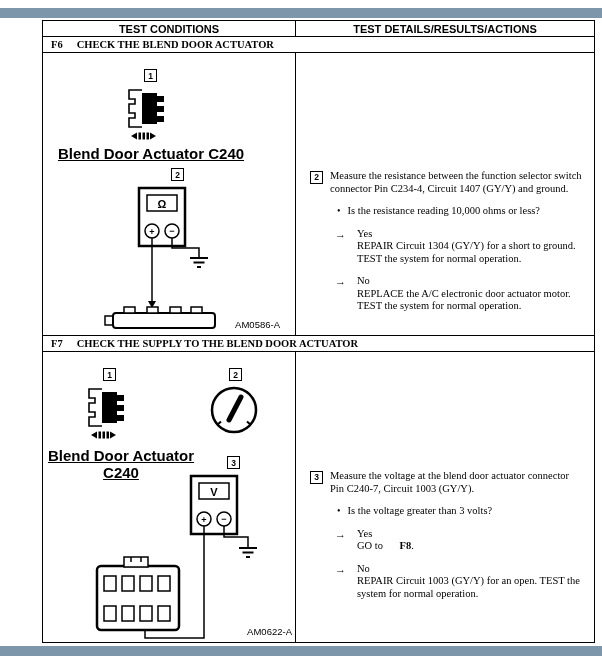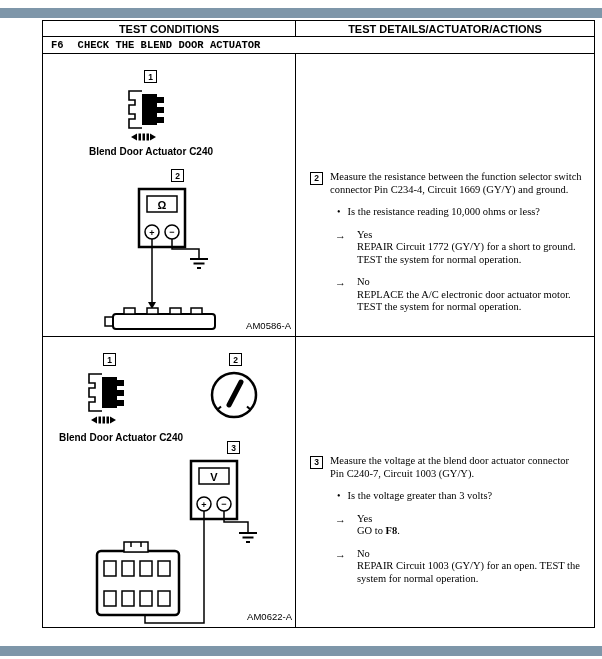--- a/index.html
+++ b/index.html
@@ -15,40 +15,40 @@
   .doc { margin:2px 8px 0 42px; }
   table.pinpoint { border-collapse:collapse; width:552px; table-layout:fixed; }
   col.c1 { width:253px; } col.c2 { width:299px; }
   th, td { border:1px solid #000; vertical-align:top; padding:0; }
 
   th {
     font-family:"Liberation Sans", sans-serif; font-weight:bold;
     font-size:11px; height:16px; text-align:center; vertical-align:middle;
   }
   td.sec-title {
-    font-family:Liberation Mono, monospace; font-weight:bold;
+    font-family:Liberation Serif, serif; font-weight:bold;
     font-size:10.5px; padding:2px 0 2px 8px; height:15px;
   }
   .sec-id { margin-right:14px; }
 
   .cell-inner { overflow:hidden; position:relative; }
   .f6h { height:282px; }
   .f7h { height:290px; }
 
   
   .abs { position:absolute; }
   .marker {
     position:absolute; width:13px; height:13px; border:1px solid #000;
     display:flex; align-items:center; justify-content:center;
     font-family:"Liberation Sans", sans-serif; font-size:8.5px; font-weight:bold;
     background:#fff;
   }
   .fig-caption {
     position:absolute; text-align:center;
-    font-family:"Liberation Sans", sans-serif; font-size:10px; font-weight:bold;
+    font-family:"Liberation Sans", sans-serif; font-size:15px; font-weight:bold;text-decoration:underline;
   }
   .fig-code {
     position:absolute; font-family:"Liberation Sans", sans-serif; font-size:9.5px;
   }
   .svgt { font-family:"Liberation Sans", sans-serif; font-size:11px; font-weight:bold; text-anchor:middle; }
   .svgs { font-family:"Liberation Sans", sans-serif; font-size:9px; font-weight:bold; text-anchor:middle; }
 
   
   .steps { font-size:10.5px; line-height:12.5px; }
   .steps.f6pad { padding:117px 12px 0 14px; }
@@ -58,38 +58,38 @@
     flex:0 0 auto; width:13px; height:13px; border:1px solid #000; margin-top:1px;
     display:flex; align-items:center; justify-content:center;
     font-family:"Liberation Sans", sans-serif; font-size:8.5px; font-weight:bold;
   }
   .step-body { flex:1; }
   .qrow { display:flex; gap:7px; margin:10px 0 0 7px; }
   .bullet { font-size:10px; }
   .rrow { display:flex; gap:9px; margin:10px 0 0 5px; }
   .arrow { flex:0 0 13px; font-size:11px; }
   .rlabel { font-weight:normal; }
-  .b { font-weight:bold; }
+  .b { font-weight:bold;margin-left:14px; }
 </style>
 </head>
 <body>
 
 <div class="bar top-bar"></div>
 
 <div class="doc">
 <table class="pinpoint">
   <colgroup>
         <col class="c1">
         <col class="c2">
       </colgroup>
 
   <tbody>
         <tr>
     <th>TEST CONDITIONS</th>
-    <th>TEST DETAILS/ACTUATOR/ACTIONS</th>
+    <th>TEST DETAILS/RESULTS/ACTIONS</th>
   </tr>
 
   <tr>
     <td class="sec-title" colspan="2">
       <span class="sec-id">F6</span><span>CHECK THE BLEND DOOR ACTUATOR</span>
     </td>
   </tr>
 
   <tr>
     <td>
@@ -133,53 +133,58 @@
           </g>
           <g>
             <rect x="14" y="130" width="9" height="9" fill="#fff" stroke="#000" stroke-width="1.5"></rect>
             <rect x="22" y="127" width="102" height="15" rx="3" fill="#fff" stroke="#000" stroke-width="2"></rect>
             <rect x="33" y="121" width="11" height="6" fill="#fff" stroke="#000" stroke-width="1.5"></rect>
             <rect x="56" y="121" width="11" height="6" fill="#fff" stroke="#000" stroke-width="1.5"></rect>
             <rect x="79" y="121" width="11" height="6" fill="#fff" stroke="#000" stroke-width="1.5"></rect>
             <rect x="100" y="121" width="11" height="6" fill="#fff" stroke="#000" stroke-width="1.5"></rect>
           </g>
         </svg>
-        <div class="fig-code" style="right:4px;top:266px">AM0586-A</div>
+        <div class="fig-code" style="right:15px;top:266px">AM0586-A</div>
       </div>
     </td>
     <td>
       <div class="cell-inner f6h steps f6pad">
         <div class="step">
           <span class="numbox">2</span>
           <div class="step-body">
-            <div>Measure the resistance between the function selector switch connector Pin C234-4, Circuit 1669 (GY/Y) and ground.</div>
+            <div>Measure the resistance between the function selector switch connector Pin C234-4, Circuit 1407 (GY/Y) and ground.</div>
             <div class="qrow">
               <span class="bullet">•</span>
               <span>Is the resistance reading 10,000 ohms or less?</span>
             </div>
             <div class="rrow">
               <span class="arrow">→</span>
               <div>
                 <div class="rlabel">Yes</div>
-                <div>REPAIR Circuit 1772 (GY/Y) for a short to ground. TEST the system for normal operation.</div>
+                <div>REPAIR Circuit 1304 (GY/Y) for a short to ground. TEST the system for normal operation.</div>
               </div>
             </div>
             <div class="rrow">
               <span class="arrow">→</span>
               <div>
                 <div class="rlabel">No</div>
                 <div>REPLACE the A/C electronic door actuator motor. TEST the system for normal operation.</div>
               </div>
             </div>
           </div>
         </div>
       </div>
     </td>
   </tr>
 
+  <tr>
+    <td class="sec-title" colspan="2">
+      <span class="sec-id">F7</span><span>CHECK THE SUPPLY TO THE BLEND DOOR ACTUATOR</span>
+    </td>
+  </tr>
 
   <tr>
     <td>
       <div class="cell-inner f7h">
         <span class="marker" style="left:60px;top:16px">1</span>
         <svg class="abs" style="left:28px;top:34px" width="74" height="56" viewBox="0 0 74 56">
           <path d="M31 3 H18 V12 H24 V17 H18 V26 H24 V31 H18 V40 H31" fill="#fff" stroke="#000" stroke-width="1.6"></path>
           <rect x="31" y="6" width="15" height="31" fill="#000"></rect>
           <rect x="46" y="9" width="7" height="6" fill="#000"></rect>
           <rect x="46" y="19" width="7" height="6" fill="#000"></rect>

